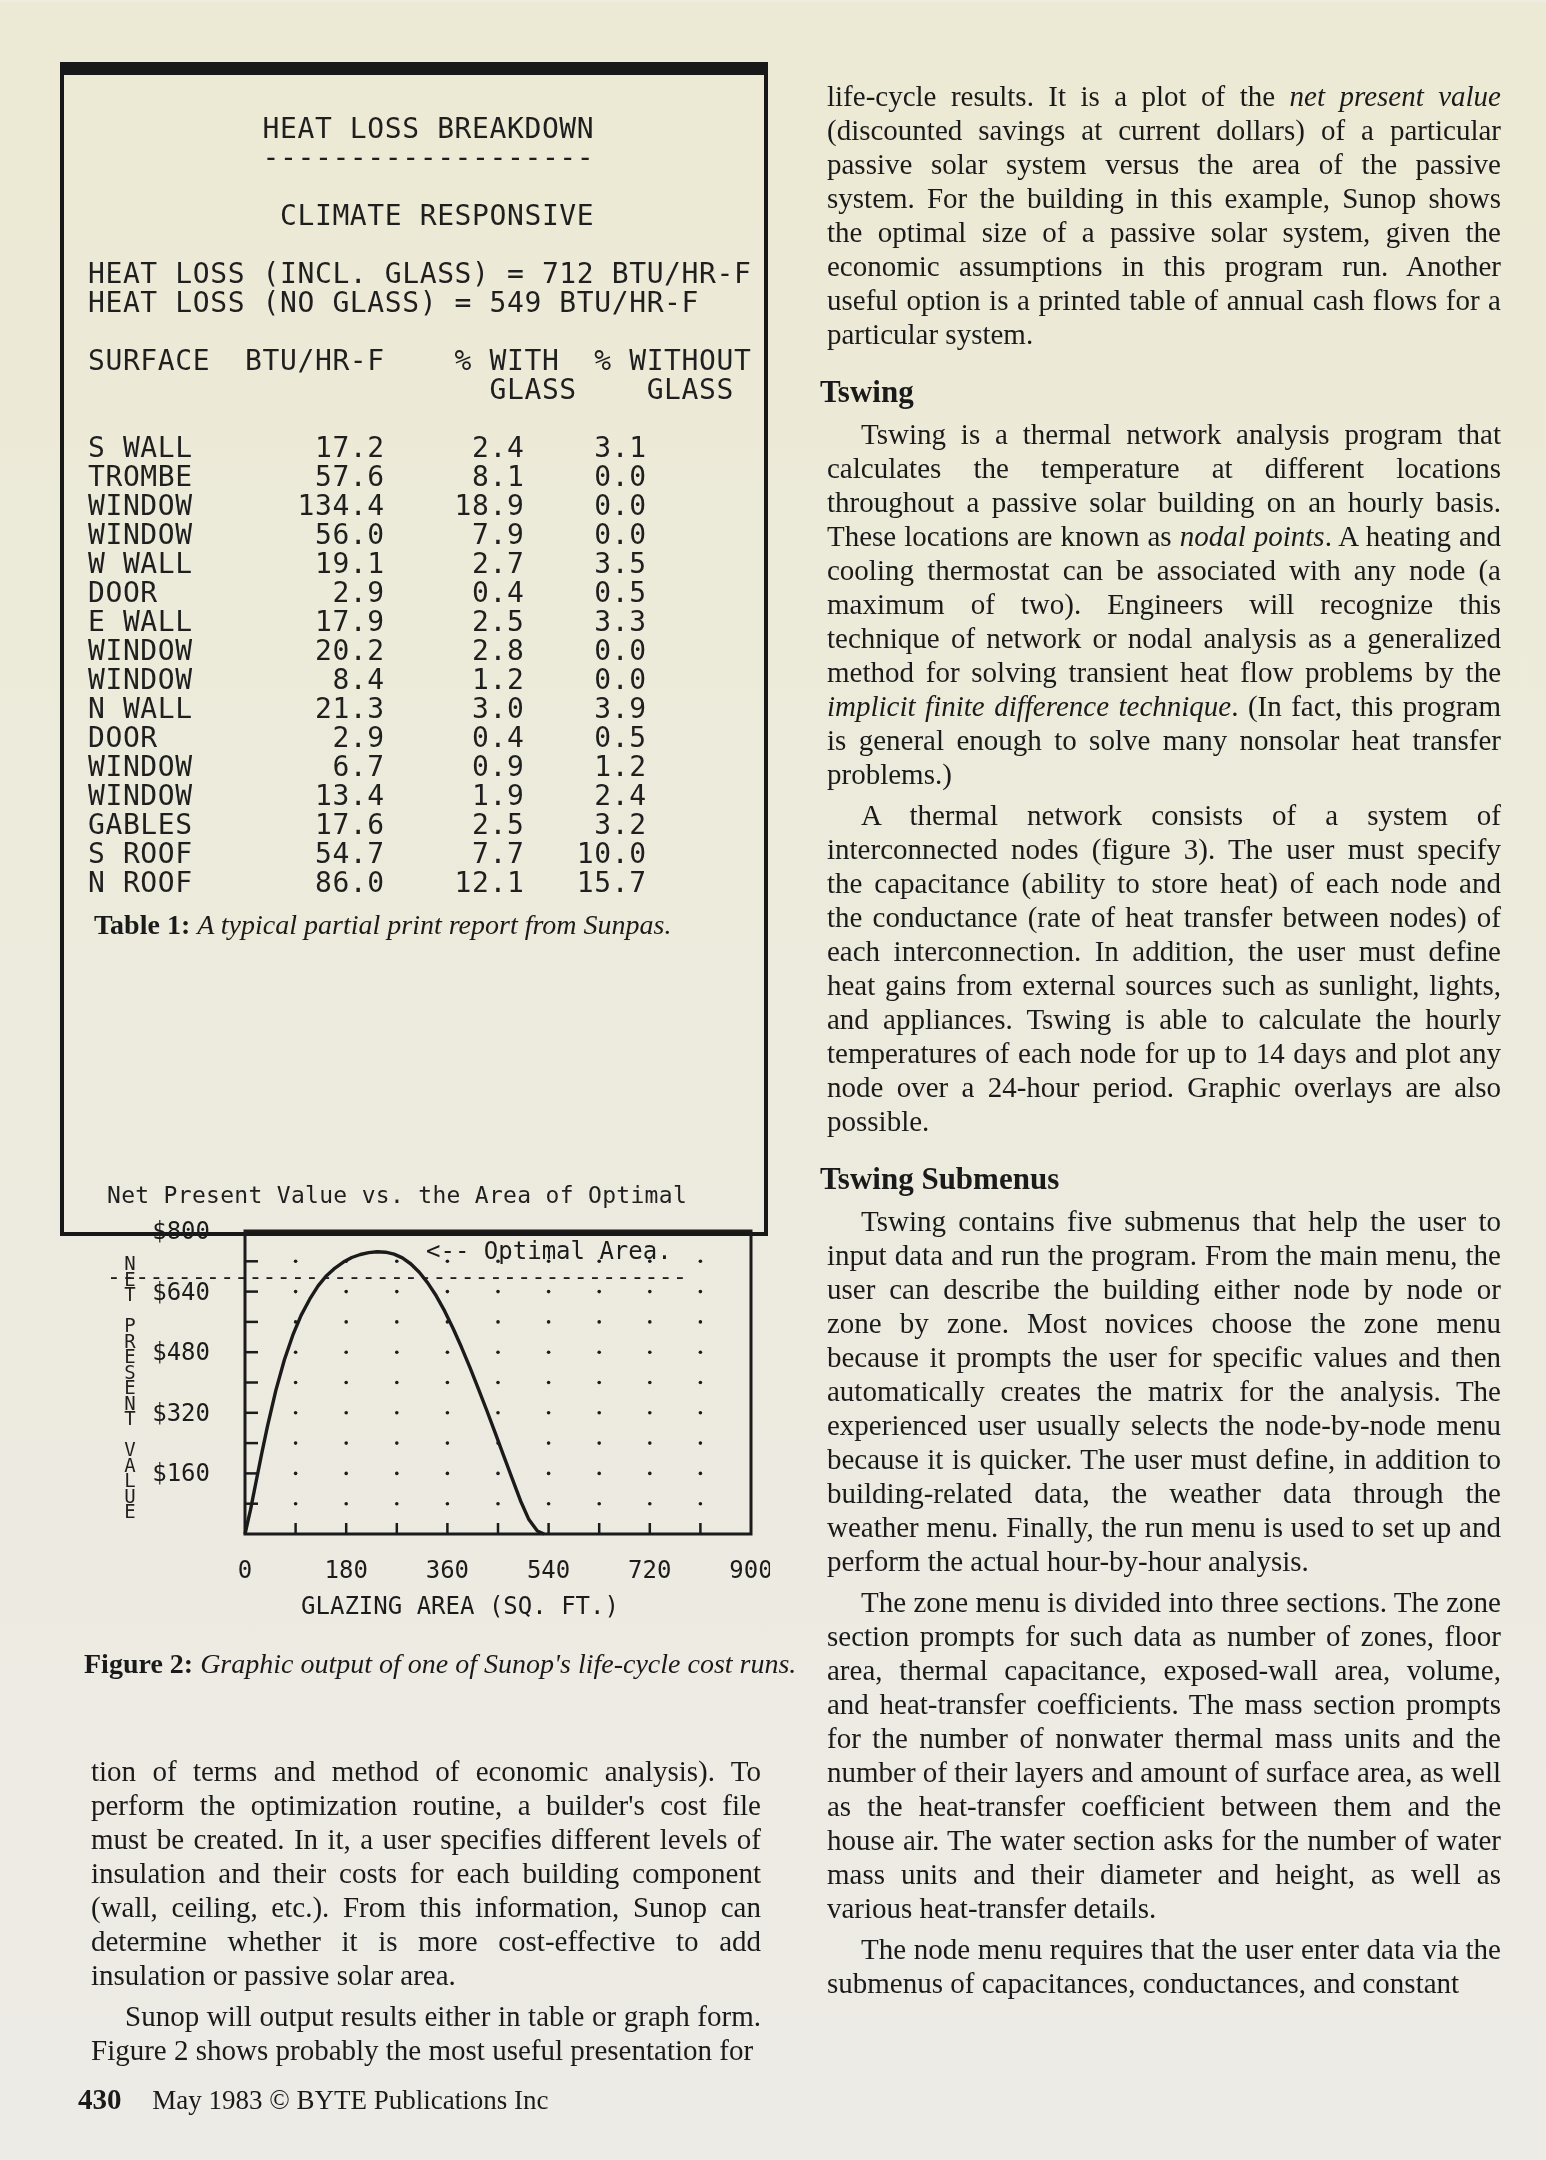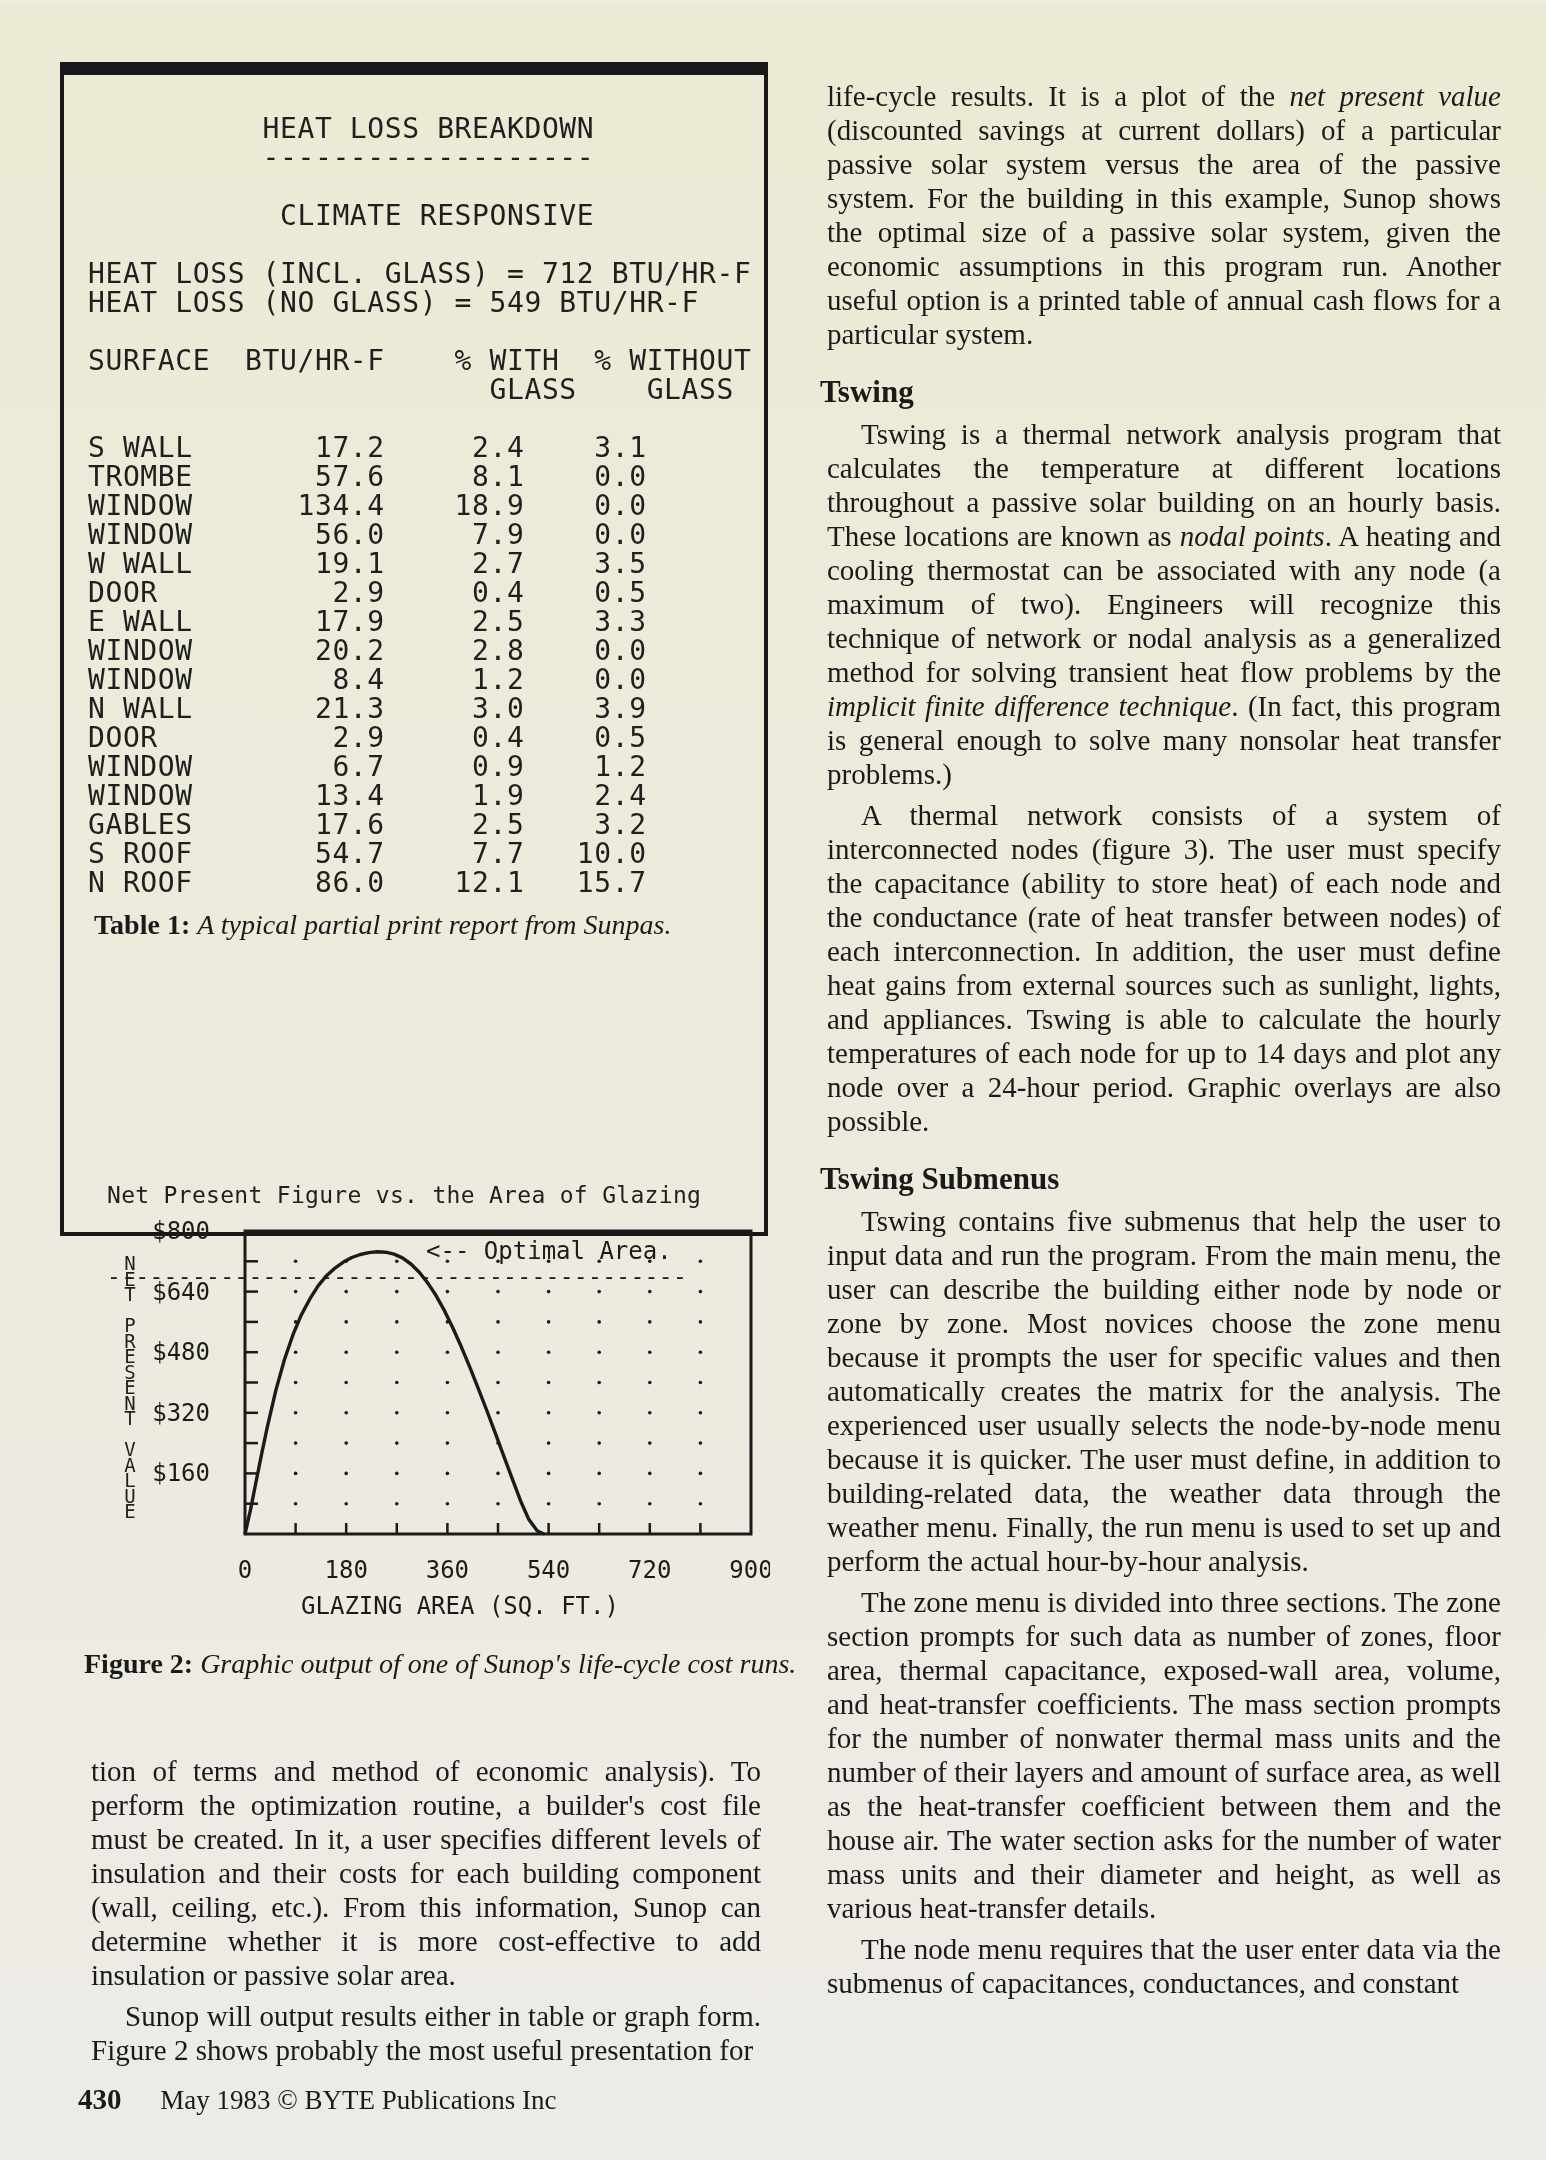--- a/index.html
+++ b/index.html
@@ -28,21 +28,21 @@
              font-size:29px;line-height:34px;text-align:justify;}
   .right-col{position:absolute;left:820px;top:72px;width:688px;
              font-size:29px;line-height:34px;text-align:justify;}
   .right-col p,.left-body p{margin:7px;text-indent:34px;}
   .right-col p.flush,.left-body p.flush{text-indent:0;}
   .right-col h3{margin:24px 0 8px 0;font-size:31px;font-weight:bold;text-align:left;}
   em{font-style:italic;}
   
   .footer{position:absolute;left:78px;top:2083px;font-size:27px;}
   .page-num{font-weight:bold;font-size:29px;font-family:Liberation Serif, serif;}
-  .credit{margin-left:32px;}
+  .credit{margin-left:24px;}
 </style>
 </head>
 <body>
 
 <div id="page">
 
   <div class="table-box">
     <div id="table-pre" class="table-pre mono">          HEAT LOSS BREAKDOWN
           -------------------
 
@@ -70,21 +70,21 @@
 GABLES       17.6     2.5    3.2
 S ROOF       54.7     7.7   10.0
 N ROOF       86.0    12.1   15.7</div>
     <div class="table-caption">
       <span class="cap-label">Table 1:</span>
       <span class="cap-text"> <span>A typical partial print report from Sunpas.</span></span>
     </div>
   </div>
 
   <div class="chart-title mono">
-    <div>Net Present Figure vs. the Area of Glazing</div>
+    <div>Net Present Value vs. the Area of Optimal</div>
     <div>-----------------------------------------</div>
   </div>
 
   <div id="ylabel" class="chart-ylabel mono">
       <div>N</div>
       <div>E</div>
       <div>T</div>
       <div>&nbsp;</div>
       <div>P</div>
       <div>R</div>

